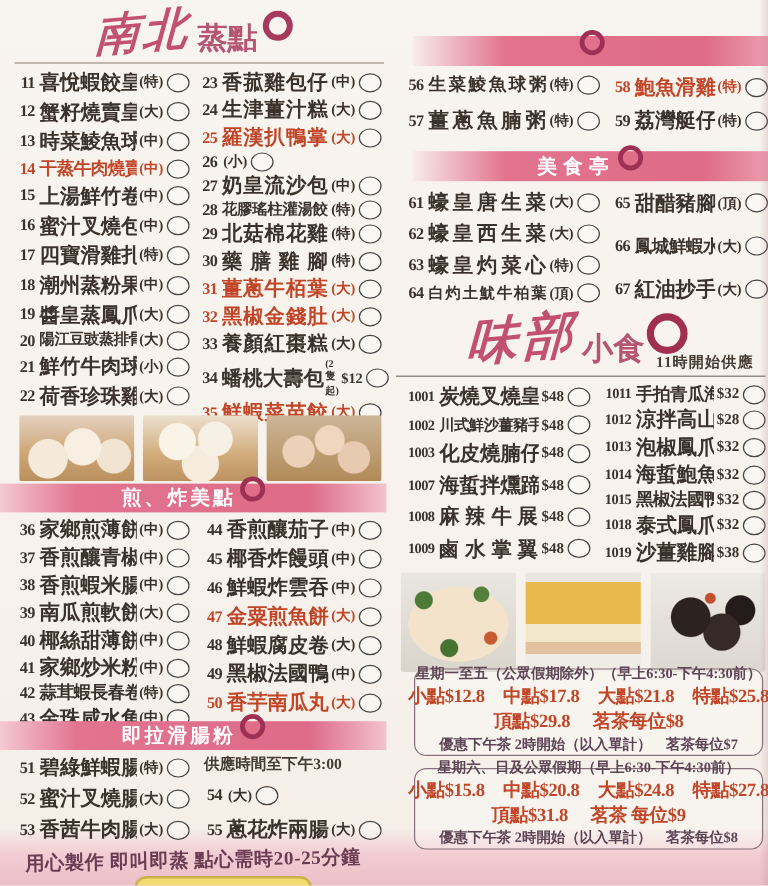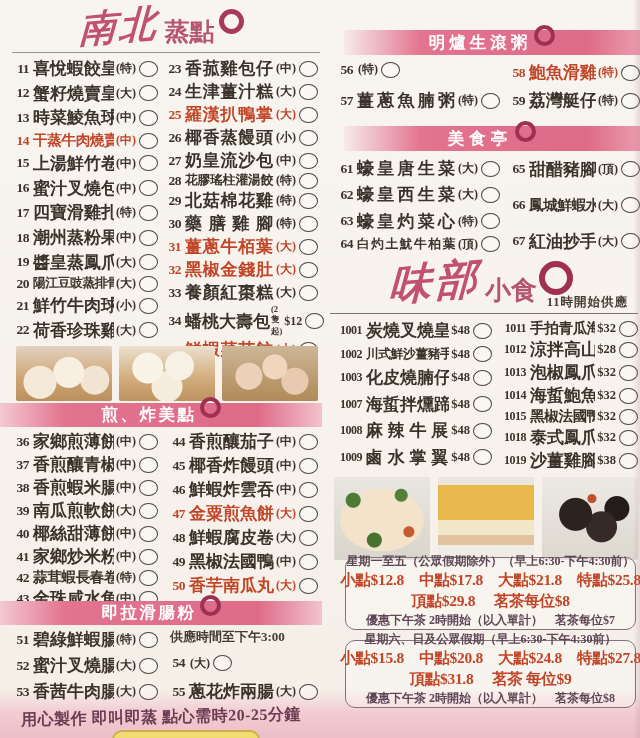--- a/index.html
+++ b/index.html
@@ -248,21 +248,20 @@
   </div>
         <div class="item red">
     <span class="num">25</span>
     <span class="name">羅漢扒鴨掌</span>
 
     <span class="tag">(大)</span>
     <span class="circle"></span>
   </div>
         <div class="item">
     <span class="num">26</span>
-    <span class="name">椰香蒸饅頭</span>
 
     <span class="tag">(小)</span>
     <span class="circle"></span>
   </div>
         <div class="item">
     <span class="num">27</span>
     <span class="name">奶皇流沙包</span>
 
     <span class="tag">(中)</span>
     <span class="circle"></span>
@@ -494,27 +493,27 @@
       </div>
   </div>
 
   <div class="abs footer-left">用心製作 即叫即蒸 點心需時20-25分鐘</div>
   <div class="abs yellow-sliver"></div>
 </div>
 
 <div class="colR">
 
   <div class="abs banner banner-r banner-congee">
-    <span>明爐生滾粥</span>
     <span class="ring ring-b"></span>
   </div>
   <div class="abs items items-congee">
     <div class="col">
         <div class="item">
     <span class="num">56</span>
+    <span class="name n6">生菜鯪魚球粥</span>
 
     <span class="tag">(特)</span>
     <span class="circle"></span>
   </div>
         <div class="item">
     <span class="num">57</span>
     <span class="name">薑蔥魚腩粥</span>
 
     <span class="tag">(特)</span>
     <span class="circle"></span>

